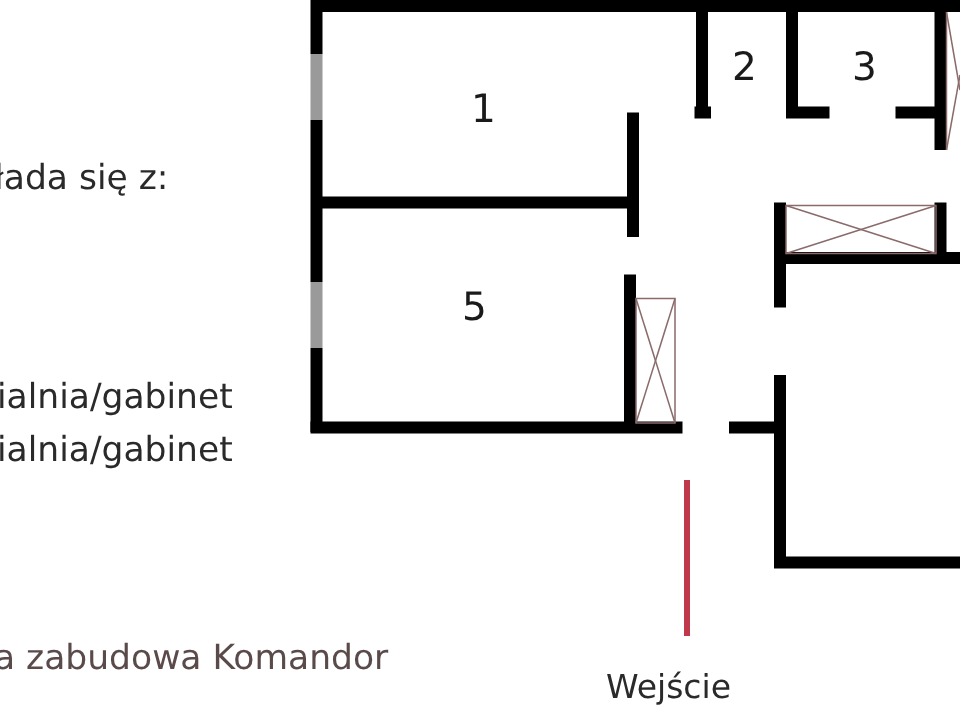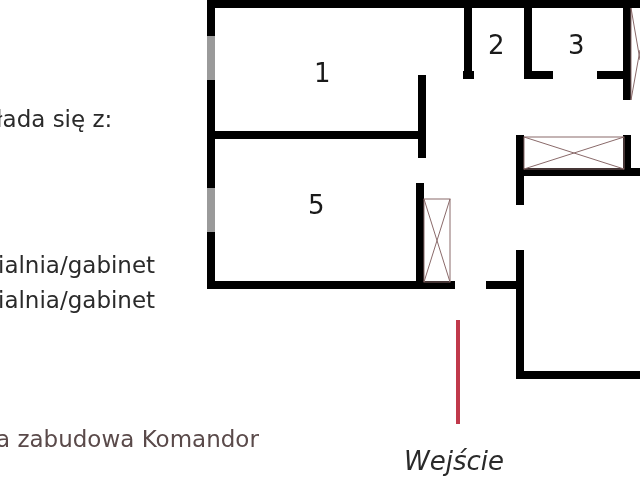--- a/index.html
+++ b/index.html
@@ -76,13 +76,13 @@
 <div class="room-num" style="left:314px; top:58px;">1</div>
 <div class="room-num" style="left:488px; top:30px;">2</div>
 <div class="room-num" style="left:568px; top:30px;">3</div>
 <div class="room-num" style="left:308px; top:190px;">5</div>
 
 <div class="label" style="left:-4px; top:106px;">łada się z:</div>
 <div class="label" style="left:-2px; top:252px;">ialnia/gabinet</div>
 <div class="label" style="left:-2px; top:287px;">ialnia/gabinet</div>
 <div class="label" style="left:-4px; top:426px; color:#5a4a4a;">a zabudowa Komandor</div>
 
-<div class="label" style="left:404px; top:446px; font-size:26px;font-style:italic;">Wejście</div>
+<div class="label" style="left:404px; top:446px; font-size:22px;">Wejście</div>
 
 </body></html>

